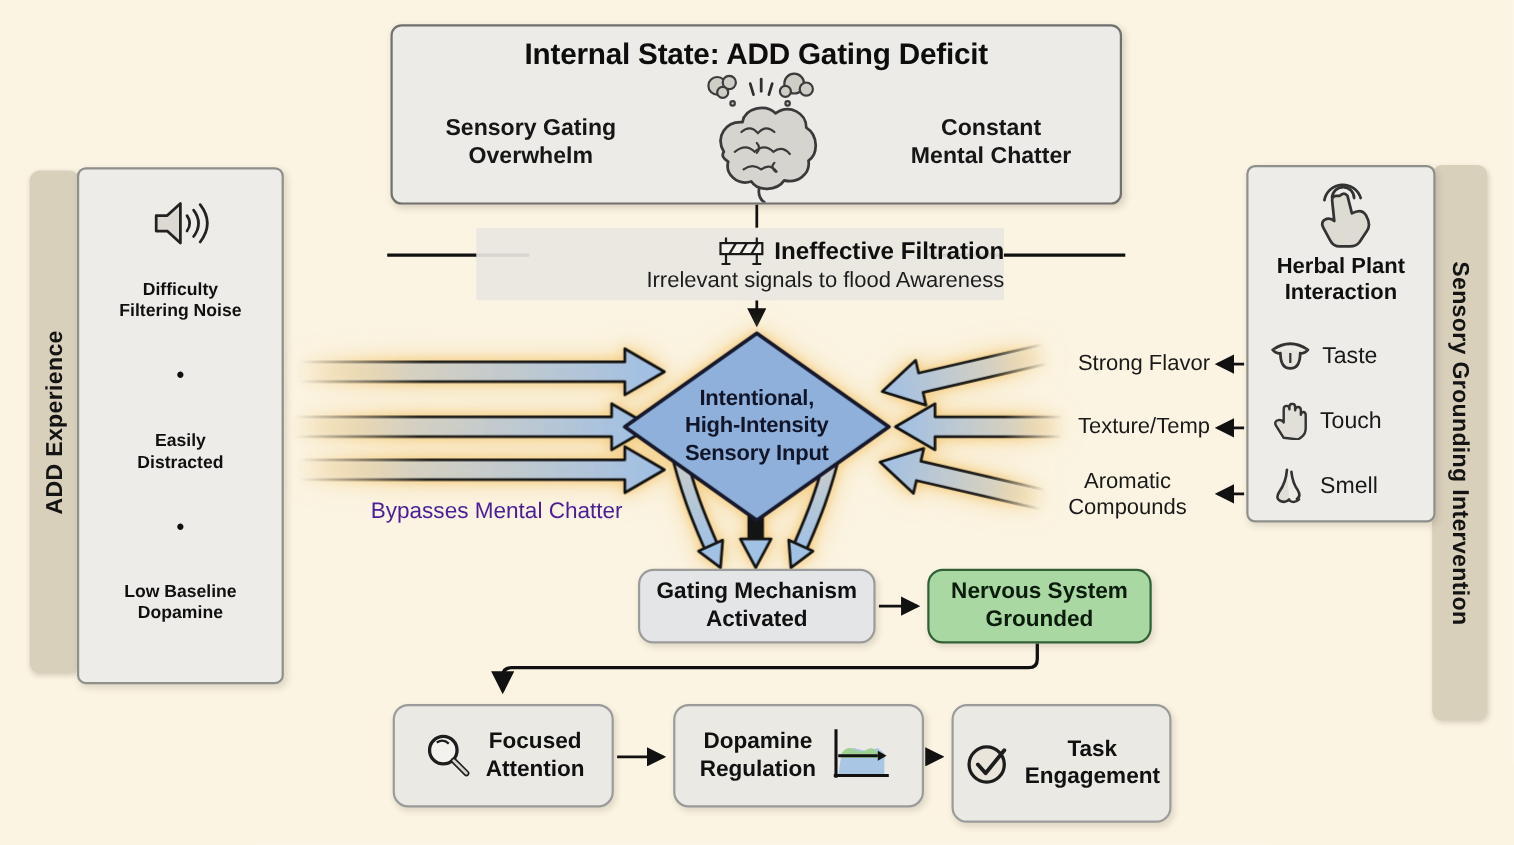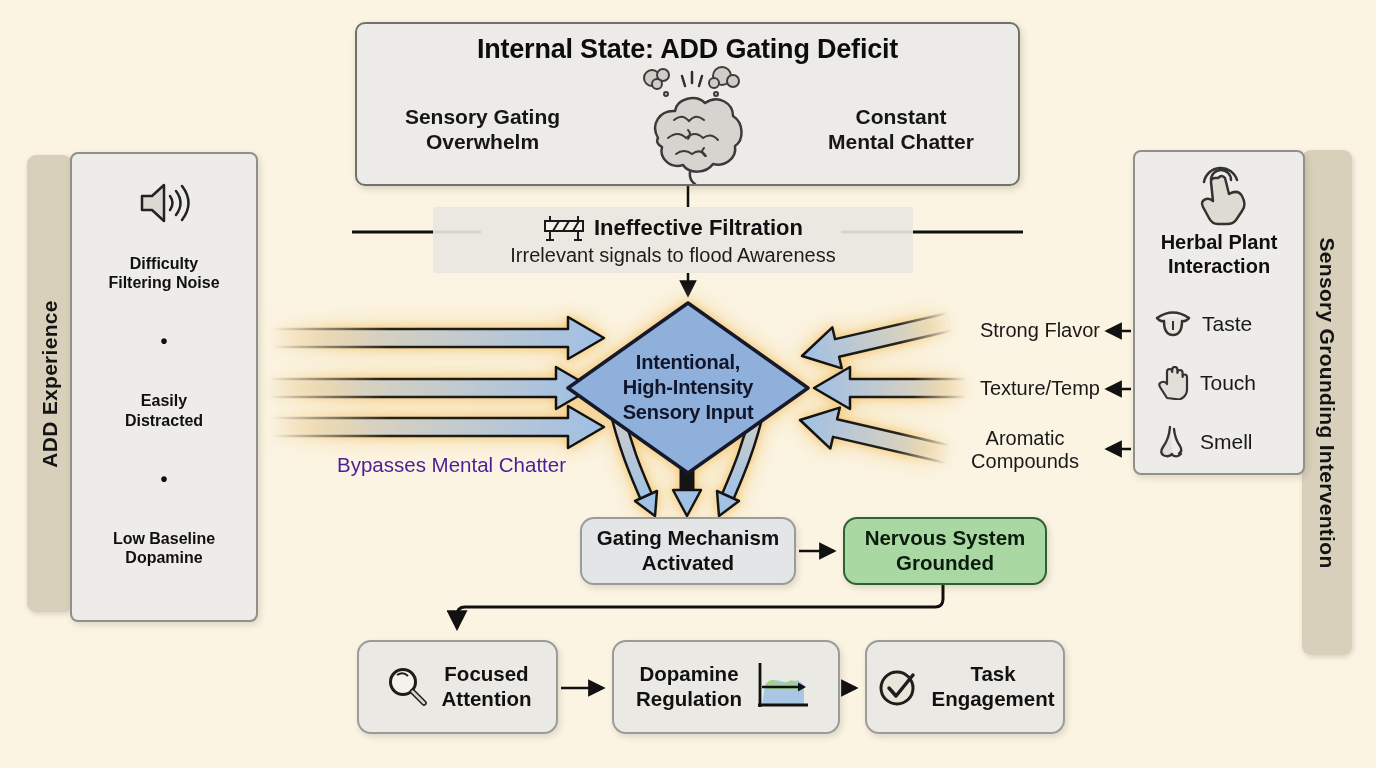--- a/index.html
+++ b/index.html
@@ -30,21 +30,21 @@
     background:#ecebe8;border:2px solid #70706e;border-radius:10px;
     box-shadow:2px 3px 7px rgba(60,50,30,.18);
   }
   .topbox-title{
     position:absolute;left:0;right:0;top:10px;text-align:center;
     font-size:27px;font-weight:800;letter-spacing:-.2px;color:#0d0d0d;
   }
   .sidecap{position:absolute;text-align:center;font-size:21px;font-weight:600;line-height:1.2;color:#161616;}
   .banner{
     background:rgba(232,230,224,.92);border-radius:3px;
-    display:flex;flex-direction:column;align-items:center;justify-content:center;gap:2px;
+    display:flex;flex-direction:column;align-items:flex-end;justify-content:center;gap:2px;
   }
   .banner-row{display:flex;align-items:center;gap:9px;}
   .banner-title{font-size:22px;font-weight:800;color:#101010;}
   .banner-sub{font-size:20px;color:#1c1c1c;}
   .diamond-label{
     position:absolute;text-align:center;font-size:20px;font-weight:800;
     line-height:1.25;color:#11152a;letter-spacing:-.2px;
   }
   .plain-label{position:absolute;font-size:20.5px;color:#4c1d95;}
   .flowbox{
@@ -263,21 +263,21 @@
 Regulation</span>
     <svg width="64" height="56" viewBox="0 0 64 56">
       <polygon points="10,46 13,26 24,21 36,24 46,21 52,26 52,46" fill="#a9c6e4" stroke="none"></polygon>
       <path d="M13,26 q5,-7 11,-4 q6,4 11,1 q6,-4 10,1 q4,4 7,2 L52,30 L13,30 Z" fill="#9ed193"></path>
       <line x1="8" y1="4" x2="8" y2="48" stroke="#111" stroke-width="2.8"></line>
       <line x1="6" y1="46" x2="56" y2="46" stroke="#111" stroke-width="2.8"></line>
       <line x1="10" y1="28" x2="46" y2="28" stroke="#111" stroke-width="2.6"></line>
       <polygon points="46,23.5 54,28 46,32.5" fill="#111"></polygon>
     </svg>
   </div>
-  <div class="box flowbox outbox" style="left:865px;top:640px;width:200px;height:94px;">
+  <div class="box flowbox outbox" style="left:865px;top:640px;width:200px;height:108px;">
     <svg width="46" height="46" viewBox="0 0 46 46">
       <circle cx="22" cy="24" r="16" fill="#e9e5da" stroke="#1d1d1d" stroke-width="3"></circle>
       <path d="M14,24 l7,8 L38,11" fill="none" stroke="#1d1d1d" stroke-width="3.5" stroke-linecap="round" stroke-linejoin="round"></path>
     </svg>
     <span class="ml">Task
 Engagement</span>
   </div>
 
   <div class="box strip" style="left:1302px;top:150px;width:50px;height:505px;">
     <span class="vlabel cw">Sensory Grounding Intervention</span>

